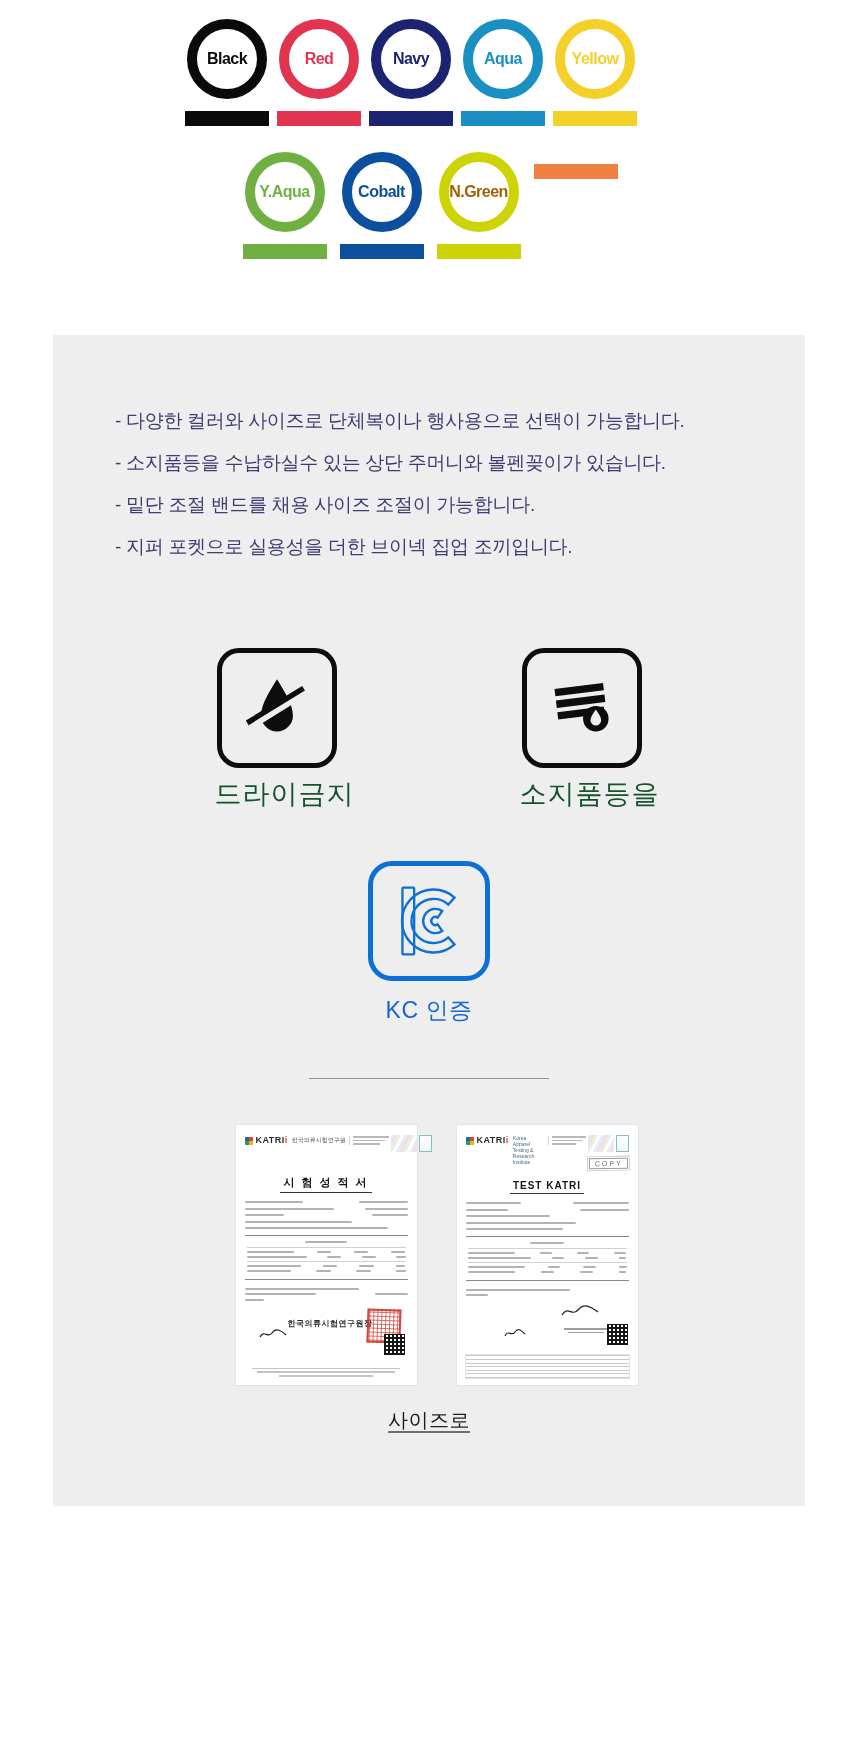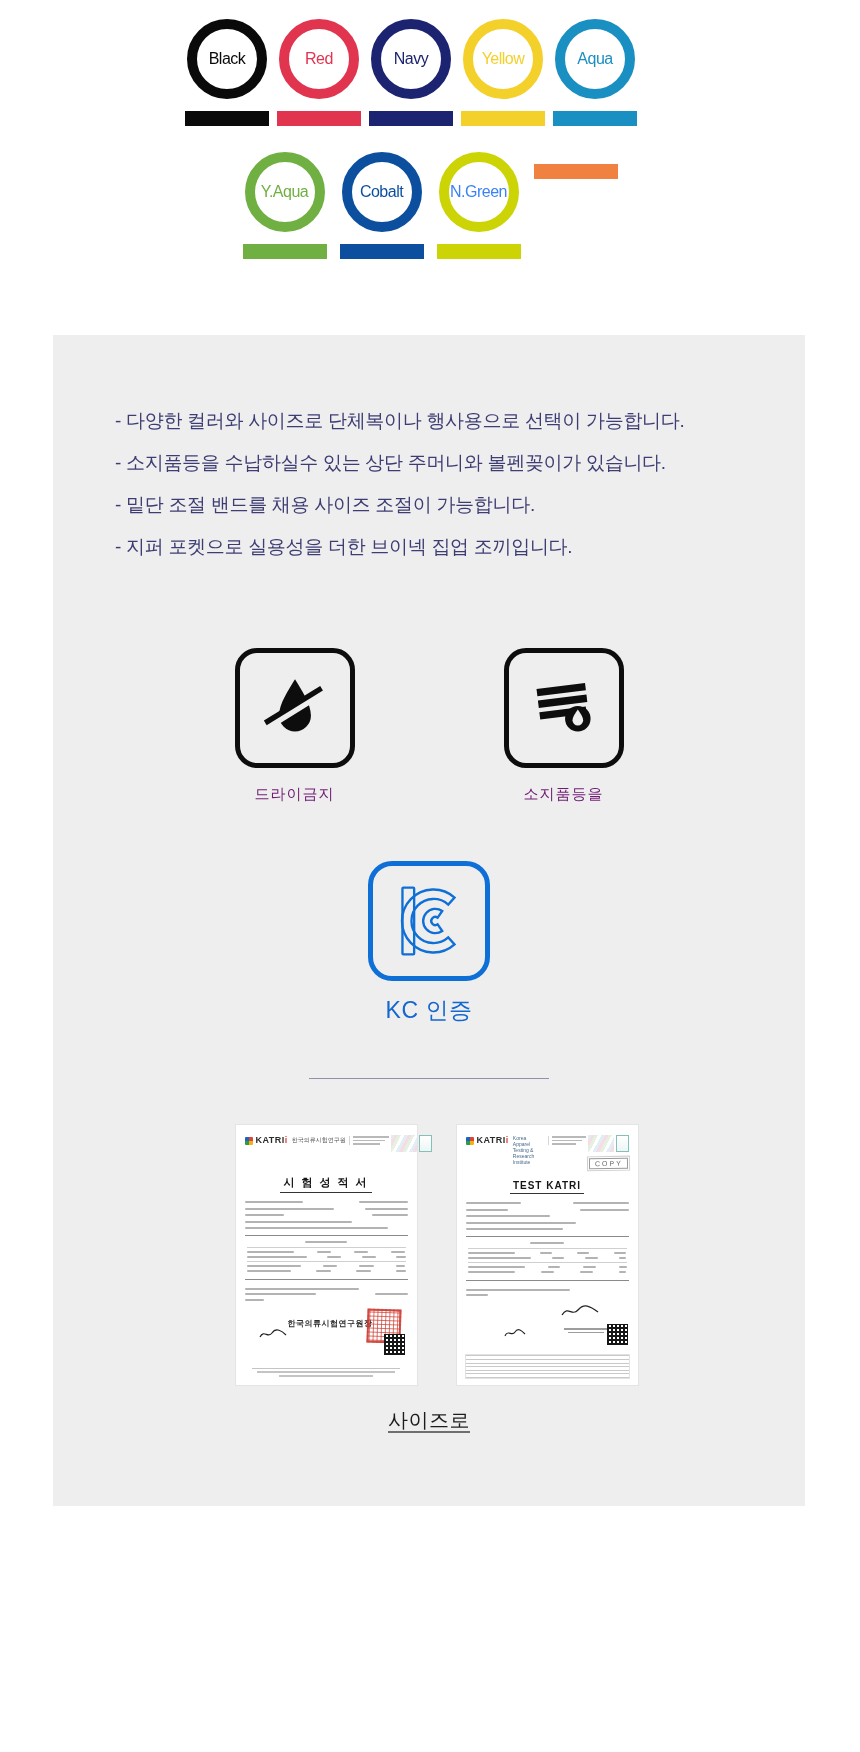--- a/index.html
+++ b/index.html
@@ -7,34 +7,34 @@
         font-family:"Liberation Sans","DejaVu Sans",sans-serif;}
 
   
   .palette{padding-top:19px;}
   .palette-row{display:flex;justify-content:center;align-items:flex-start;}
   .row-1{gap:8px;transform:translateX(-19px);}
   .row-2{gap:13px;margin-top:26px;}
   .color-item{display:flex;flex-direction:column;align-items:center;width:84px;}
   .color-circle{width:80px;height:80px;box-sizing:border-box;border:10px solid #0369a1;border-radius:50%;
         background:#fff;display:flex;align-items:center;justify-content:center;
-        font-weight:normal;font-size:16px;letter-spacing:-0.5px;white-space:nowrap;}
+        font-weight:bold;font-size:16px;letter-spacing:-0.5px;white-space:nowrap;}
   .color-bar{width:84px;height:15px;margin-top:12px;}
 
   
   .panel{position:absolute;left:53px;top:335px;width:752px;height:1171px;background:#eee;overflow:hidden;}
   .features{list-style:none;margin:65px 0 0 62px;padding:0;}
   .features li{font-size:19px;line-height:42px;letter-spacing:-0.3px;color:#3d3d74;}
 
   
   .care-row{display:flex;justify-content:center;gap:149px;margin-top:80px;}
   .care-item{display:flex;flex-direction:column;align-items:center;}
   .care-box{width:120px;height:120px;box-sizing:border-box;border:5px solid #0d0d0d;border-radius:22px;
         display:flex;align-items:center;justify-content:center;}
-  .care-label{margin-top:14px;font-size:15px;line-height:24px;color:#701a75;letter-spacing:1px;}
+  .care-label{margin-top:14px;font-size:27px;line-height:24px;color:#14532d;letter-spacing:1px;margin-left:16px;}
 
   
   .kc-section{margin-top:55px;display:flex;flex-direction:column;align-items:center;}
   .kc-box{width:122px;height:120px;box-sizing:border-box;border:5px solid #0e6fd6;border-radius:24px;
         display:flex;align-items:center;justify-content:center;color:#0e6fd6;}
   .kc-label{margin-top:16px;font-size:23px;line-height:27px;color:#1467ce;letter-spacing:0.5px;}
 
   .divider{width:240px;height:1px;background:#9191ac;margin:54px auto 0;}
 
   
@@ -107,47 +107,47 @@
           </div>
         <div class="color-bar" style="background-color: rgb(224, 52, 79);"></div>
       </div>
       <div class="color-item">
         <div class="color-circle" style="border-color: rgb(28, 36, 114); color: rgb(28, 36, 114);">
             <span>Navy</span>
           </div>
         <div class="color-bar" style="background-color: rgb(28, 36, 114);"></div>
       </div>
       <div class="color-item">
+        <div class="color-circle" style="border-color: rgb(26, 143, 193); color: rgb(26, 143, 193);">
+            <span>Aqua</span>
+          </div>
+        <div class="color-bar" style="background-color: rgb(26, 143, 193);"></div>
+      </div>
+      <div class="color-item">
         <div class="color-circle" style="border-color: rgb(243, 208, 42); color: rgb(243, 208, 42);">
             <span>Yellow</span>
           </div>
         <div class="color-bar" style="background-color: rgb(243, 208, 42);"></div>
       </div>
-      <div class="color-item">
-        <div class="color-circle" style="border-color: rgb(26, 143, 193); color: rgb(26, 143, 193);">
-            <span>Aqua</span>
-          </div>
-        <div class="color-bar" style="background-color: rgb(26, 143, 193);"></div>
-      </div>
     </div>
     <div class="palette-row row-2">
       <div class="color-item">
         <div class="color-circle" style="border-color: rgb(112, 176, 66); color: rgb(112, 176, 66);">
             <span>Y.Aqua</span>
           </div>
         <div class="color-bar" style="background-color: rgb(112, 176, 66);"></div>
       </div>
       <div class="color-item">
         <div class="color-circle" style="border-color: rgb(12, 79, 158); color: rgb(12, 79, 158);">
             <span>Cobalt</span>
           </div>
         <div class="color-bar" style="background-color: rgb(12, 79, 158);"></div>
       </div>
       <div class="color-item">
-        <div class="color-circle" style="border-color: rgb(204, 212, 5); color: #3b82f6;">
+        <div class="color-circle" style="border-color: rgb(204, 212, 5); color: #a16207;">
             <span>N.Green</span>
           </div>
         <div class="color-bar" style="background-color: rgb(204, 212, 5);"></div>
       </div>
       <div class="color-item">
         <div class="color-bar" style="background-color: rgb(240, 129, 64);"></div>
       </div>
     </div>
   </section>
 

